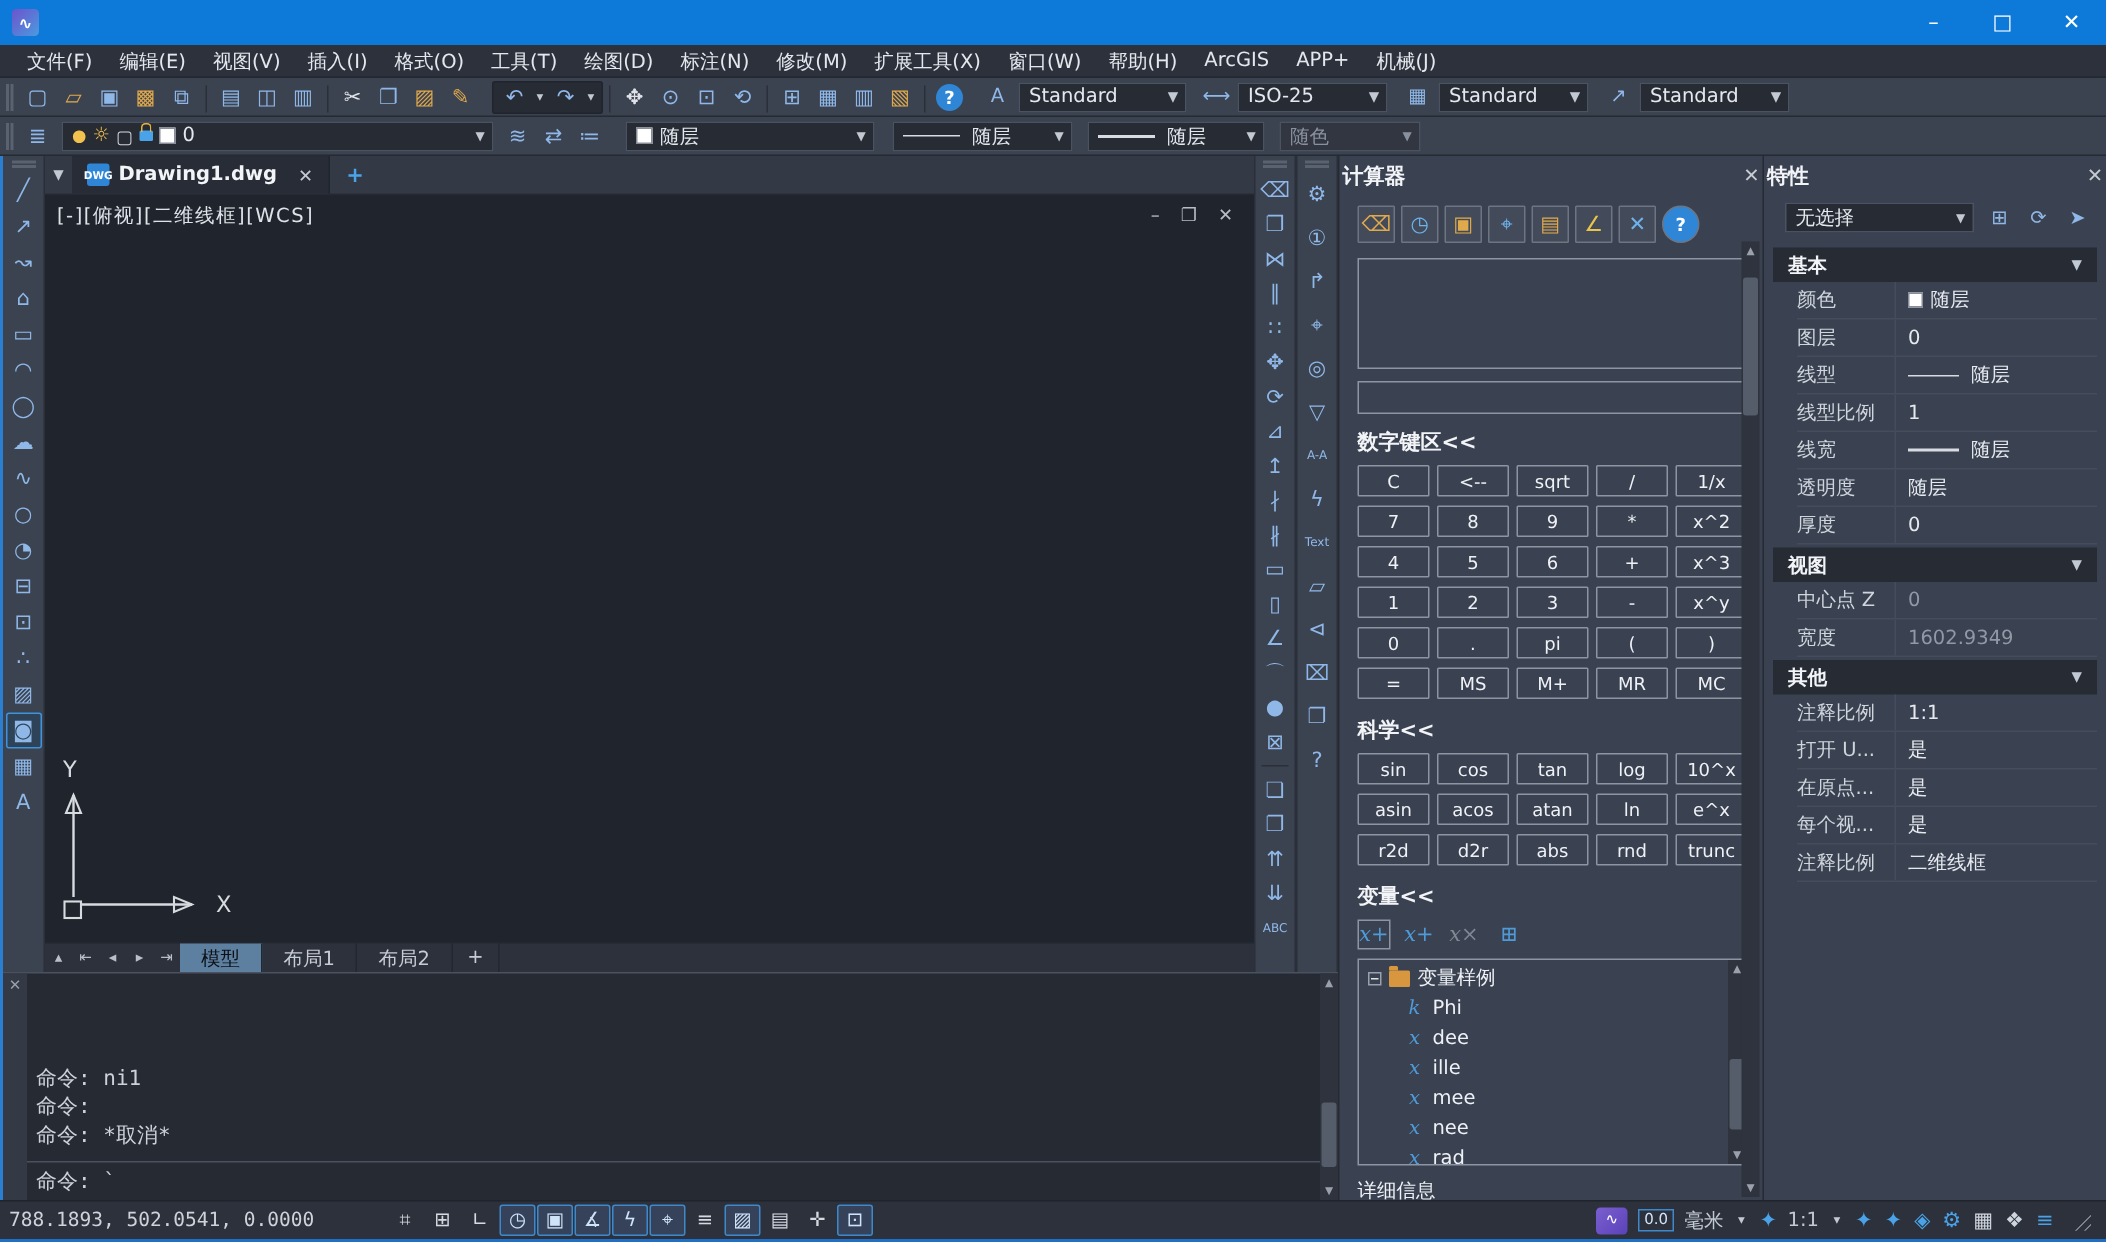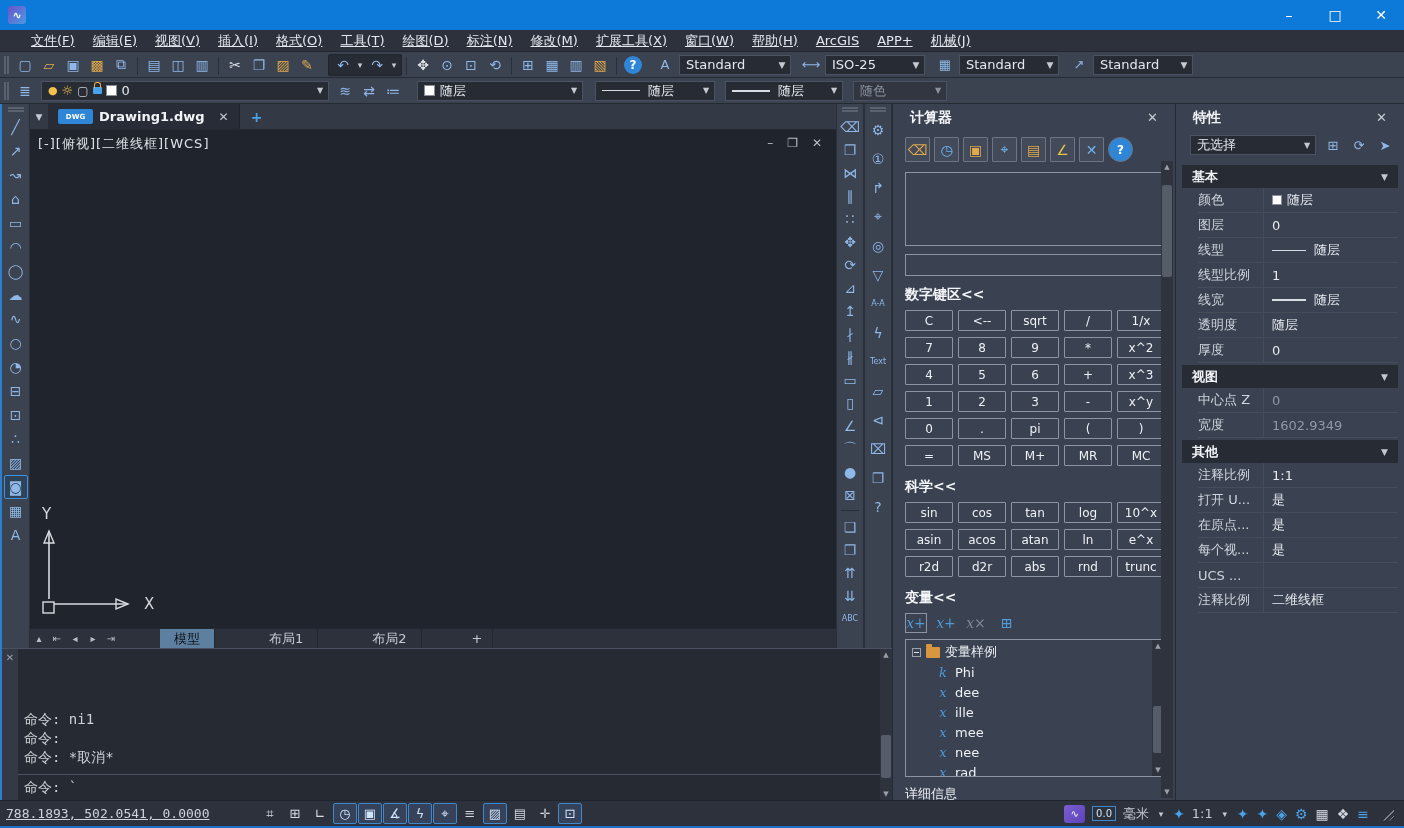--- a/index.html
+++ b/index.html
@@ -15,22 +15,22 @@
   .titlebar { height:30px; background:#0d79d8; display:flex; align-items:center; flex:0 0 auto; }
   .app-logo { width:18px; height:18px; margin:0 8px 0 8px; border-radius:3px;
               background:linear-gradient(135deg,#6d53cc,#4a9be0); color:#fff; font-size:11px;
               display:flex; align-items:center; justify-content:center; font-weight:bold; }
   .title-text { color:#fff; font-size:13px; white-space:nowrap; }
   .win-btns { margin-left:auto; display:flex; height:100%; }
   .win-btn { width:46px; height:100%; display:flex; align-items:center; justify-content:center;
              color:#fff; font-size:14px; }
 
   
-  .menubar { height:22px; background:#2c313b; display:flex; align-items:center; padding-left:22px;
-             border-bottom:1px solid #232730; flex:0 0 auto;text-decoration:underline; }
+  .menubar { height:22px; background:#2c313b; display:flex; align-items:center; padding-left:9px;
+             border-bottom:1px solid #232730; flex:0 0 auto; }
   .menu-item { padding:0 9px; height:100%; display:flex; align-items:center; color:#e4e8ee; cursor:default; }
 
   
   .toolbar { height:26px; background:#3b4250; display:flex; align-items:center;
              border-bottom:1px solid #262a33; flex:0 0 auto; padding-left:2px; }
   .grip { width:5px; height:18px; margin:0 4px 0 2px; border-left:2px solid #5a6270; border-right:2px solid #5a6270; }
   .tbtn { width:24px; height:22px; display:flex; align-items:center; justify-content:center;
           font-size:14px; color:#8fb8e8; border:1px solid transparent; border-radius:2px; }
   .tbtn.ng { margin-left:9px; position:relative; }
   .tbtn.ng::before { content:""; position:absolute; left:-6px; top:2px; height:18px; border-left:1px solid #2a2f39; }
@@ -66,55 +66,55 @@
           font-size:14px; color:#8fb8e8; border:1px solid transparent; border-radius:2px; flex:0 0 auto; }
   .vbtn.sel { border-color:#3f93dc; background:#2e4258; }
   .vbtn.tiny { font-size:8px; letter-spacing:0; }
   .vsep { width:18px; border-top:1px solid #2a2f39; margin:4px 0; }
 
   .doc-col { flex:1; display:flex; flex-direction:column; min-width:0; }
   .doc-tabbar { height:26px; background:#333945; display:flex; align-items:stretch; border-bottom:1px solid #262a33; }
   .tab-menu-btn { width:18px; display:flex; align-items:center; justify-content:center; color:#c3c9d2; font-size:9px; }
   .doc-tab { display:flex; align-items:center; background:#272c36; padding:0 10px; gap:6px;
              border-right:1px solid #20242c; }
-  .dwg-ic { width:35px; height:15px; background:#2f86d6; border-radius:2px; color:#fff; font-size:7px;
+  .dwg-ic { width:15px; height:15px; background:#2f86d6; border-radius:2px; color:#fff; font-size:7px;
             font-weight:bold; display:flex; align-items:center; justify-content:center; }
   .doc-tab .lbl { font-weight:bold; color:#f2f4f7; }
   .doc-tab .x { color:#c3c9d2; font-size:12px; margin-left:8px; }
   .newtab-btn { width:26px; display:flex; align-items:center; justify-content:center; margin-left:4px; }
   .newtab-btn span { font-size:14px; color:#4aa3e8; font-weight:bold; }
 
   .canvas { flex:1; position:relative; background:#20252d; min-height:0; }
   .view-label { position:absolute; left:8px; top:5px; color:#dfe3e9; font-size:13px; letter-spacing:1px; }
   .canvas-controls { position:absolute; right:14px; top:6px; display:flex; gap:14px; color:#b8bdc4; font-size:12px; }
   .ucs { position:absolute; left:10px; bottom:8px; }
 
   .layout-bar { height:20px; background:#2c313b; display:flex; align-items:stretch; border-top:1px solid #232730; }
   .lnav { width:18px; display:flex; align-items:center; justify-content:center; color:#b8bfc8; font-size:10px; }
   .ltab { padding:0 14px; display:flex; align-items:center; background:#2c313b; color:#c6ccd4; font-size:13px;
-          border-right:1px solid #232730;margin-left:40px; }
+          border-right:1px solid #232730; }
   .ltab.active { background:#5e80a0; color:#0d1117; }
   .ltab.plus { padding:0 10px; color:#c6ccd4; }
 
   
   .cmdwin { height:152px; background:#262a32; border-top:1px solid #4a5160; display:flex; position:relative; }
   .cmd-strip { width:16px; background:#343a45; display:flex; justify-content:center; padding-top:3px; }
   .cmd-strip .x { color:#9aa1ab; font-size:10px; }
   .cmd-body { flex:1; display:flex; flex-direction:column; font-family:"DejaVu Sans Mono","DejaVu Sans",monospace;
               font-size:14px; color:#ccd2d9; }
   .cmd-hist { flex:1; padding:4px 6px; line-height:19px; white-space:pre; overflow:hidden; }
   .cmd-input { height:26px; border-top:1px solid #4a5160; display:flex; align-items:center; padding:0 6px; }
   .sb-v { width:12px; background:#2e333d; display:flex; flex-direction:column; align-items:center; }
   .sb-btn { height:12px; width:12px; display:flex; align-items:center; justify-content:center; font-size:7px; color:#9aa1ad; }
   .sb-track { flex:1; width:100%; position:relative; }
   .sb-thumb { position:absolute; left:1px; right:1px; background:#555c6a; border-radius:2px; }
 
   
   .panel { background:#3a4150; border-left:1px solid #262a33; display:flex; flex-direction:column; min-height:0; }
-  .panel-title { height:27px; display:flex; align-items:center; padding:0 17px; flex:0 0 auto; }
+  .panel-title { height:27px; display:flex; align-items:center; padding:0 2px; flex:0 0 auto; }
   .panel-title .t { font-weight:bold; font-size:14px; color:#f2f4f7; }
   .panel-title .x { margin-left:auto; color:#c7ccd3; font-size:13px; }
 
   
   .calc { width:283px; }
   .calc-inner { flex:1; position:relative; padding:0 10px 0 12px; overflow:hidden; }
   .calc-scroll { position:absolute; right:2px; top:30px; bottom:4px; }
   .calc-tools { display:flex; gap:4px; margin:6px 0 10px 0; }
   .cbtn-ic { width:25px; height:25px; border:1px solid #6e7582; background:#434a59; border-radius:1px;
              display:flex; align-items:center; justify-content:center; font-size:14px; }
@@ -160,21 +160,21 @@
   .prow .pval { flex:1; padding-left:8px; color:#e6eaf0; display:flex; align-items:center; white-space:nowrap; overflow:hidden; }
   .prow .pval .vt.dim { color:#9099a6; }
   .pre { display:none; }
   .pre.sw { display:inline-block; width:10px; height:10px; background:#fff; border:1px solid #878e99; margin-right:5px; }
   .pre.ln { display:inline-block; width:34px; border-top:1px solid #d7dce3; margin-right:8px; }
   .pre.lnw { display:inline-block; width:34px; border-top:2px solid #d7dce3; margin-right:8px; }
 
   
   .statusbar { height:26px; background:#2c313b; border-top:1px solid #1f232b; display:flex; align-items:center;
                padding:0 6px; flex:0 0 auto; position:relative; }
-  .coords { width:252px; font-family:"DejaVu Sans Mono",monospace; font-size:13px; color:#ced3da;text-decoration:underline; }
+  .coords { width:252px; font-family:"DejaVu Sans Mono",monospace; font-size:13px; color:#ced3da; }
   .stgl { width:24px; height:21px; display:flex; align-items:center; justify-content:center; font-size:13px;
           color:#d5dae1; border:1px solid transparent; border-radius:2px; margin-right:1px; }
   .stgl.on { border-color:#3e89cc; background:#36425a; color:#cfe4f8; }
   .sright { position:absolute; right:10px; display:flex; align-items:center; gap:7px; }
   .logo-badge { width:21px; height:18px; border-radius:3px; background:linear-gradient(135deg,#7b5fd0,#5a42b8);
                 color:#fff; font-size:10px; display:flex; align-items:center; justify-content:center; }
   .dim-badge { border:1px solid #3e89cc; color:#cfe4f8; font-size:10px; padding:0 3px; height:15px;
                display:flex; align-items:center; }
   .stext { color:#c3c9d2; font-size:13px; }
   .sic { color:#4aa3e8; font-size:14px; }
@@ -749,27 +749,20 @@
           </div>
 
           <div class="prow">
             <span class="plabel">每个视...</span>
             <span class="pval">
 
               <span class="vt">是</span>
             </span>
           </div>
 
-          <div class="prow">
-            <span class="plabel">UCS ...</span>
-            <span class="pval">
-
-              <span class="vt"></span>
-            </span>
-          </div>
 
           <div class="prow">
             <span class="plabel">注释比例</span>
             <span class="pval">
 
               <span class="vt">二维线框</span>
             </span>
           </div>
         </div>
     </div>

